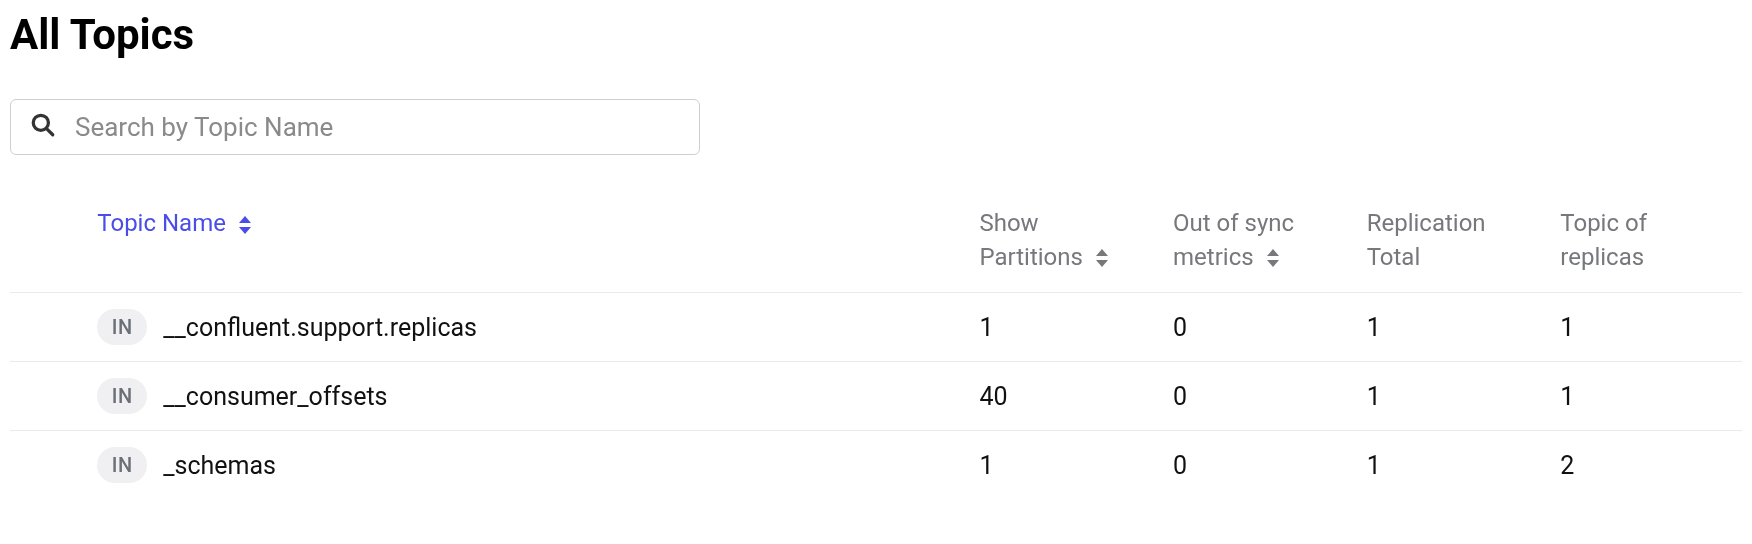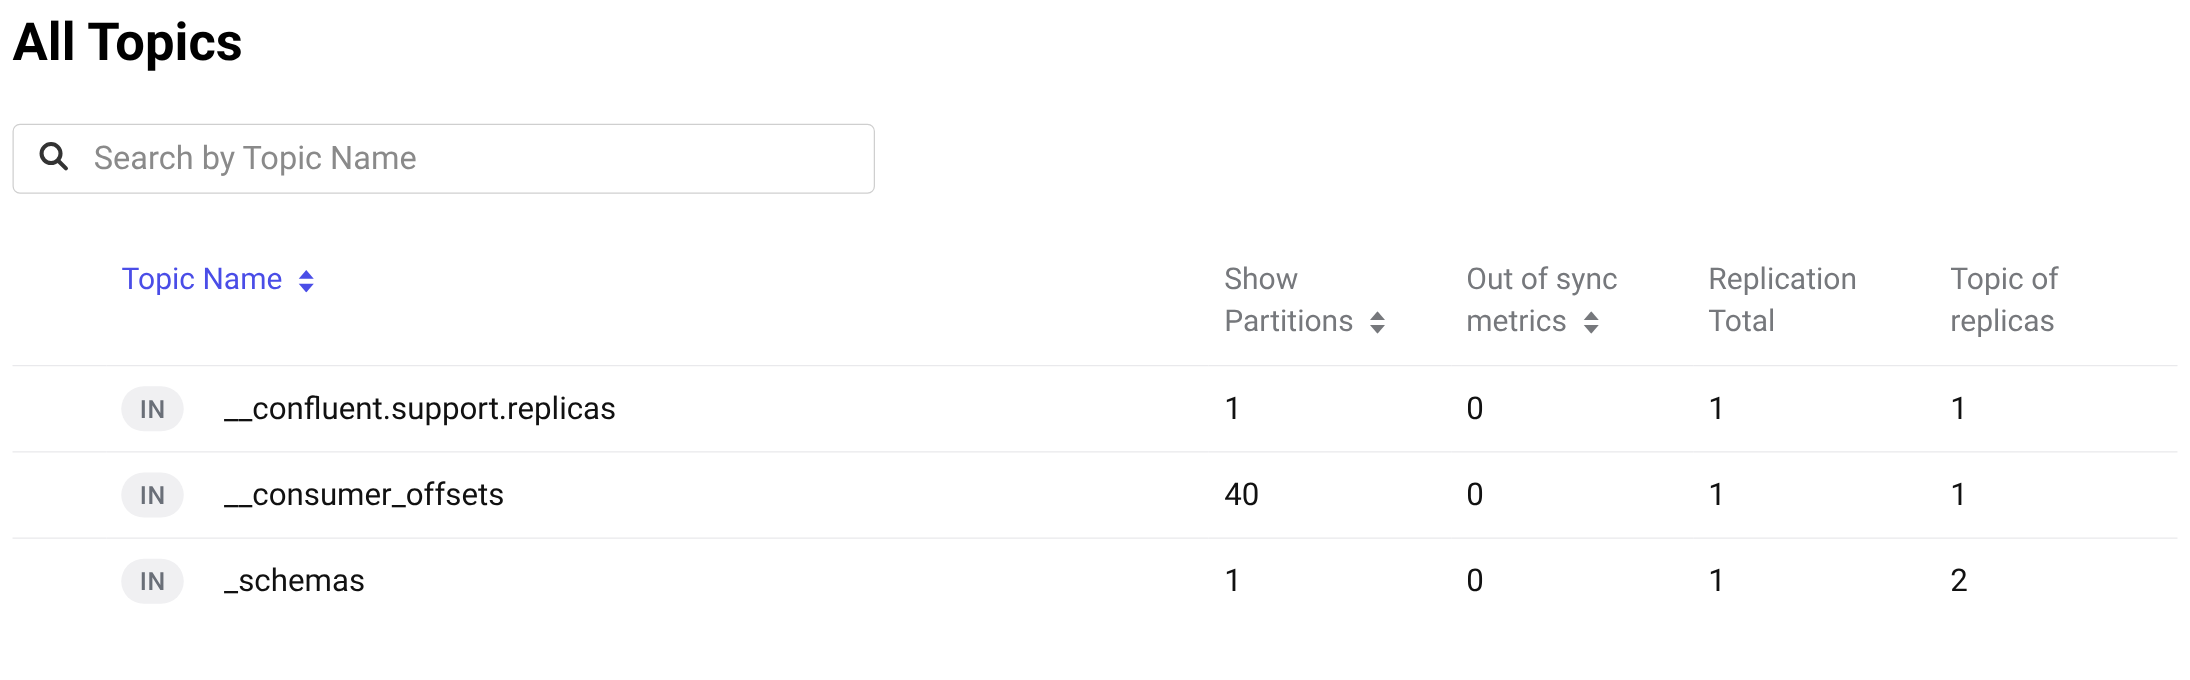--- a/index.html
+++ b/index.html
@@ -93,21 +93,21 @@
     table.topics tbody tr { border-top: 1px solid #e9e9ec; }
     table.topics tbody td {
       font-size: 25px;
       color: #111;
       padding: 16px 12px;
       vertical-align: middle;
     }
     .col-spacer { width: 70px; }
     .col-name { width: 820px; }
     .col-num { width: 180px; }
-    .name-cell { display: flex; align-items: center; gap: 32px; }
+    .name-cell { display: flex; align-items: center; gap: 16px; }
     .badge {
       display: inline-flex;
       align-items: center;
       justify-content: center;
       min-width: 50px;
       height: 36px;
       padding: 0 12px;
       border-radius: 18px;
       background: #f0f0f2;
       color: #6a6f78;

